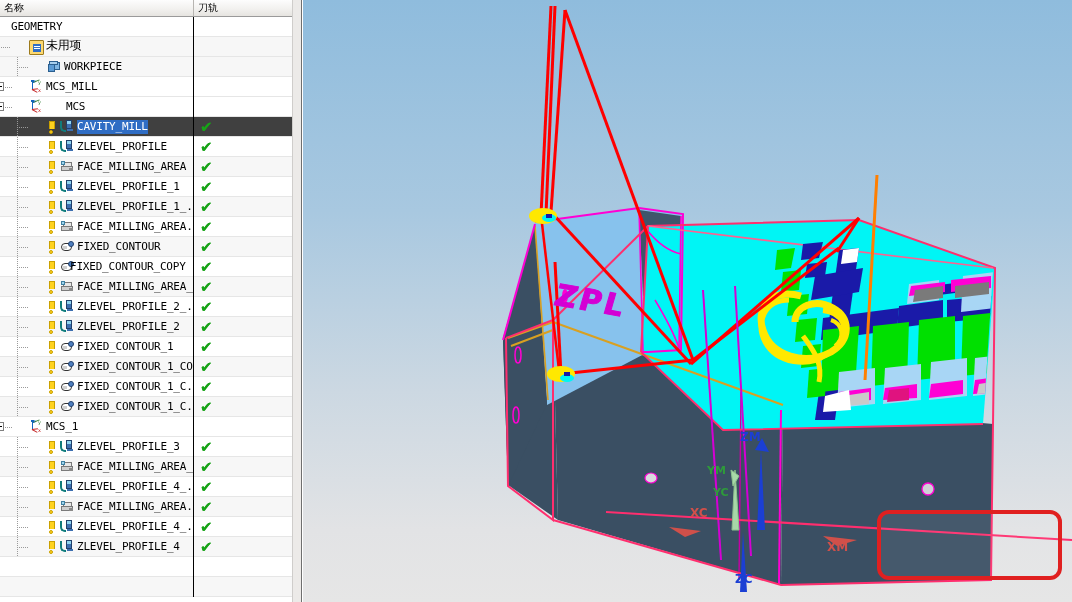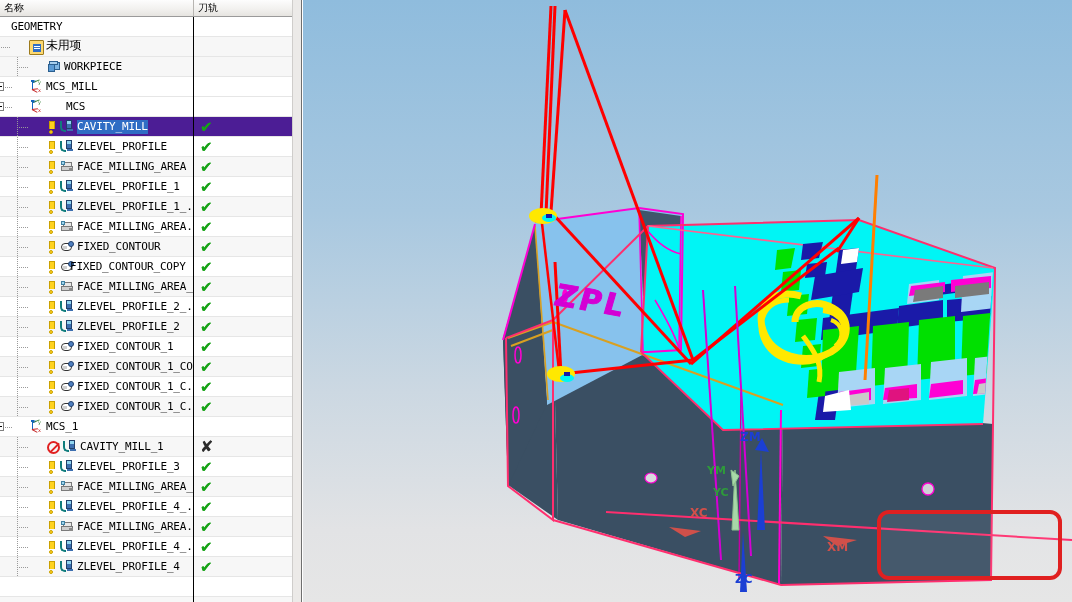--- a/index.html
+++ b/index.html
@@ -17,21 +17,21 @@
             font-family:"DejaVu Sans","Liberation Sans",sans-serif;
             font-size:10px;color:#000;padding-left:4px;box-sizing:border-box;}
   #hdr-name{left:0;width:193px;}
   #hdr-path{left:193px;width:99px;border-left:1px solid #b7b5b1;}
 
   #nav-rows{position:absolute;top:17px;left:0;width:292px;height:585px;}
   .row{position:relative;height:20px;width:292px;box-sizing:border-box;
        border-bottom:1px solid #e6e6e6;}
   .row.alt{background:#f7f7f7;}
   .row.white{background:#ffffff;}
-  .row.sel{background:#4c1d95;}
+  .row.sel{background:#404040;}
   .row .colsplit{position:absolute;left:193px;top:0;width:1px;height:20px;
                  background:#000;}
   .row.sel .colsplit{background:#000;}
 
   .cellname{position:absolute;top:0;left:0;height:20px;width:193px;
             overflow:hidden;white-space:nowrap;}
   .cellpath{position:absolute;top:0;left:194px;height:20px;width:98px;}
 
   .lbl{position:absolute;top:3px;height:14px;line-height:14px;
        font-family:"DejaVu Sans Mono","Liberation Mono",monospace;
@@ -552,38 +552,20 @@
               <i class="ax-x2"></i>
               <span class="tz">z</span>
               <span class="ty">y</span>
               <span class="tx">x</span>
             </span>
             <span class="lbl" style="left: 46px;">MCS_1</span>
           </div>
           <div class="colsplit"></div>
           <div class="cellpath"></div>
         </div>
-        <div class="row alt">
-          <div class="cellname">
-            <div class="guide-v" style="left: 17px;"></div>
-            <div class="guide-h" style="left: 17px; width: 11px;"></div>
-            <span class="ic ic-no" style="left: 47px;"></span>
-            <span class="ic ic-op" style="left: 63px;">
-              <i class="hook"></i>
-              <i class="blk"></i>
-              <i class="blk2"></i>
-              <i class="hl"></i>
-            </span>
-            <span class="lbl" style="left: 80px;">CAVITY_MILL_1</span>
-          </div>
-          <div class="colsplit"></div>
-          <div class="cellpath">
-            <span class="mk no">✘</span>
-          </div>
-        </div>
         <div class="row white">
           <div class="cellname">
             <div class="guide-v" style="left: 17px;"></div>
             <div class="guide-h" style="left: 17px; width: 11px;"></div>
             <span class="ic ic-warn" style="left: 47px;">
               <i class="bar"></i>
               <i class="dot"></i>
             </span>
             <span class="ic ic-op" style="left: 60px;">
               <i class="hook"></i>

